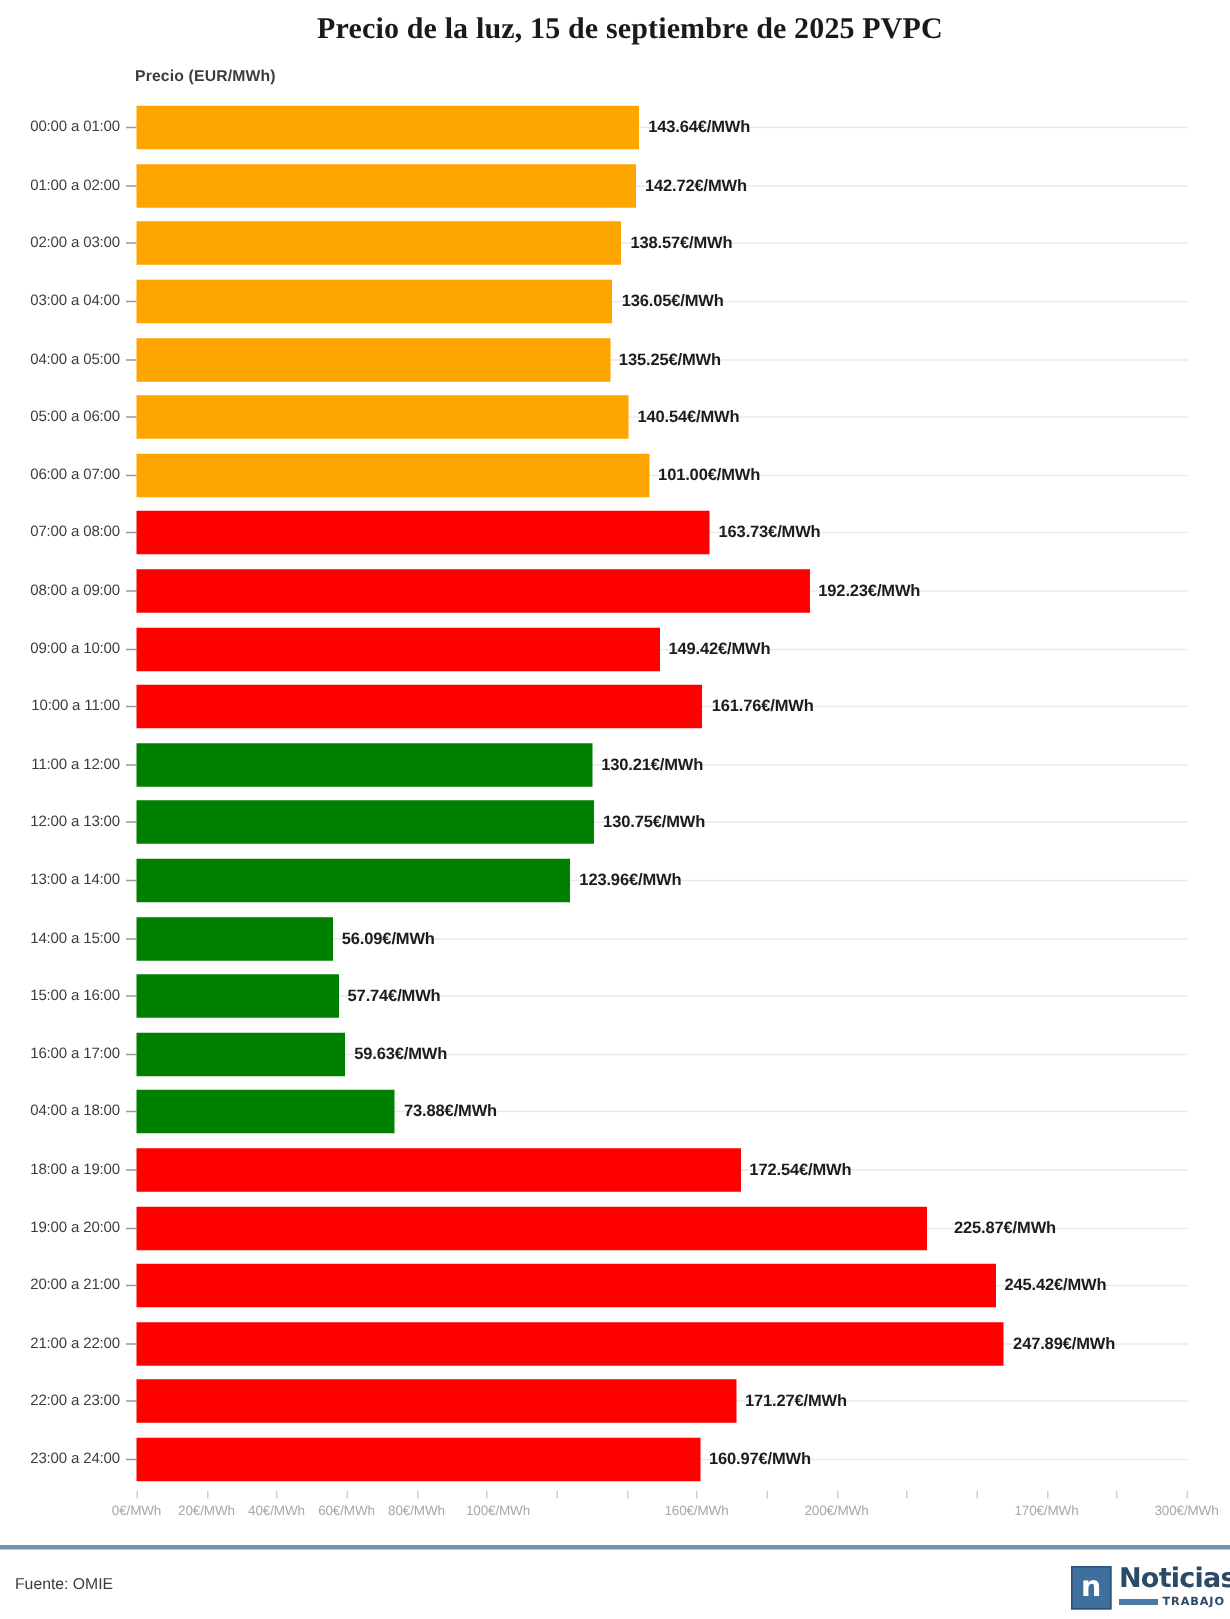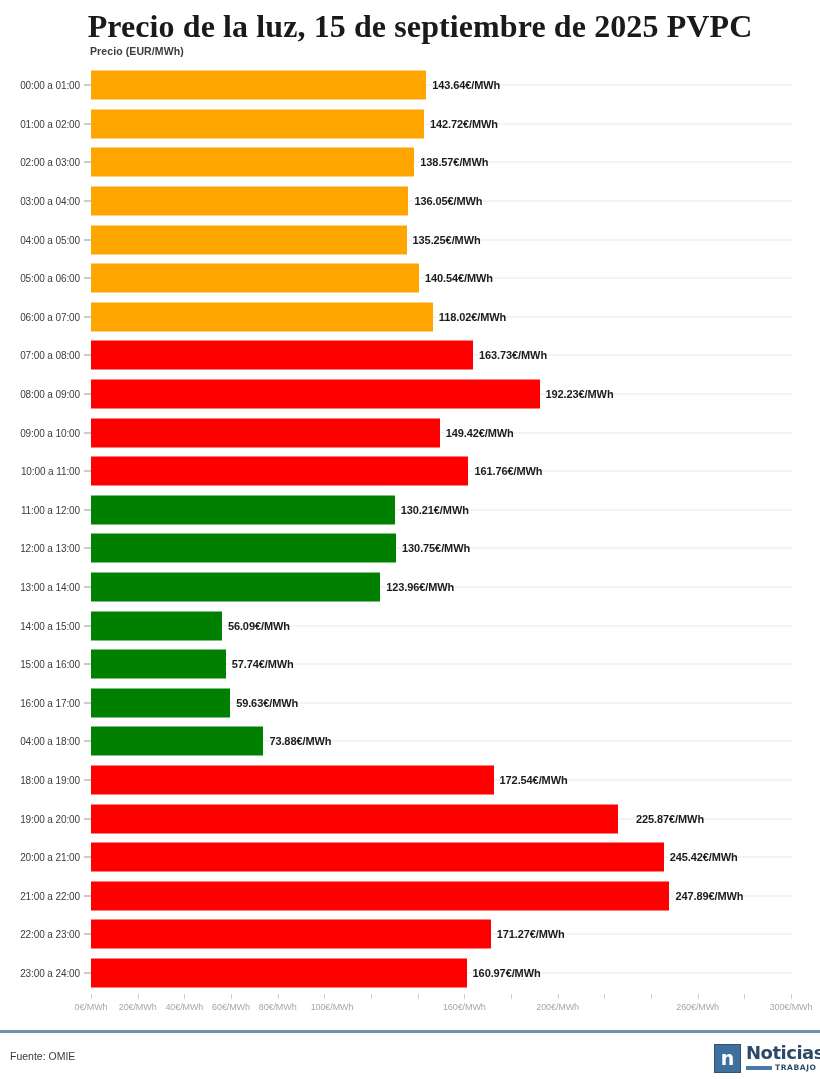--- a/index.html
+++ b/index.html
@@ -11,21 +11,21 @@
     font-family: "Liberation Sans", sans-serif;
     color: #222222;
     overflow: hidden;
     position: relative;
   }
 
   
   #chart-title {
     font-family: "Liberation Serif", serif;
     font-weight: bold;
-    font-size: 32px;
+    font-size: 20px;
     text-align: center;
     color: #1a1a1a;
     padding-top: 8px;
     letter-spacing: 0.1px;
     margin-left: 20px;
   }
 
   
   #axis-title {
     position: absolute;
@@ -246,21 +246,21 @@
       <div class="cat-label">05:00 a 06:00</div>
       <div class="tick-stub"></div>
       <div class="bar" style="width: 327.927px; background: rgb(255, 165, 0);"></div>
       <div class="bar-value" style="left: 424.927px;">140.54€/MWh</div>
     </div>
     <div class="row">
       <div class="gridline"></div>
       <div class="cat-label">06:00 a 07:00</div>
       <div class="tick-stub"></div>
       <div class="bar" style="width: 341.74px; background: rgb(255, 165, 0);"></div>
-      <div class="bar-value" style="left: 438.74px;">118.02€/MWh</div>
+      <div class="bar-value" style="left: 438.74px;">101.00€/MWh</div>
     </div>
     <div class="row">
       <div class="gridline"></div>
       <div class="cat-label">07:00 a 08:00</div>
       <div class="tick-stub"></div>
       <div class="bar" style="width: 382.037px; background: rgb(255, 0, 0);"></div>
       <div class="bar-value" style="left: 479.037px;">163.73€/MWh</div>
     </div>
     <div class="row">
       <div class="gridline"></div>
@@ -392,21 +392,21 @@
     <div class="xtick-mark" style="left: 371px;"></div>
     <div class="xtick-mark" style="left: 417.667px;"></div>
     <div class="xtick-mark" style="left: 464.333px;"></div>
     <div class="xtick-label" style="left: 464.333px;">160€/MWh</div>
     <div class="xtick-mark" style="left: 511px;"></div>
     <div class="xtick-mark" style="left: 557.667px;"></div>
     <div class="xtick-label" style="left: 557.667px;">200€/MWh</div>
     <div class="xtick-mark" style="left: 604.333px;"></div>
     <div class="xtick-mark" style="left: 651px;"></div>
     <div class="xtick-mark" style="left: 697.667px;"></div>
-    <div class="xtick-label" style="left: 697.667px;">260€/MWh</div>
+    <div class="xtick-label" style="left: 697.667px;">170€/MWh</div>
     <div class="xtick-mark" style="left: 744.333px;"></div>
     <div class="xtick-mark" style="left: 791px;"></div>
     <div class="xtick-label" style="left: 791px;">300€/MWh</div>
   </div>
 
 <div id="footer-rule"></div>
 
 <div id="footer">
   <div id="source-text">Fuente: OMIE</div>
   <div id="logo">

